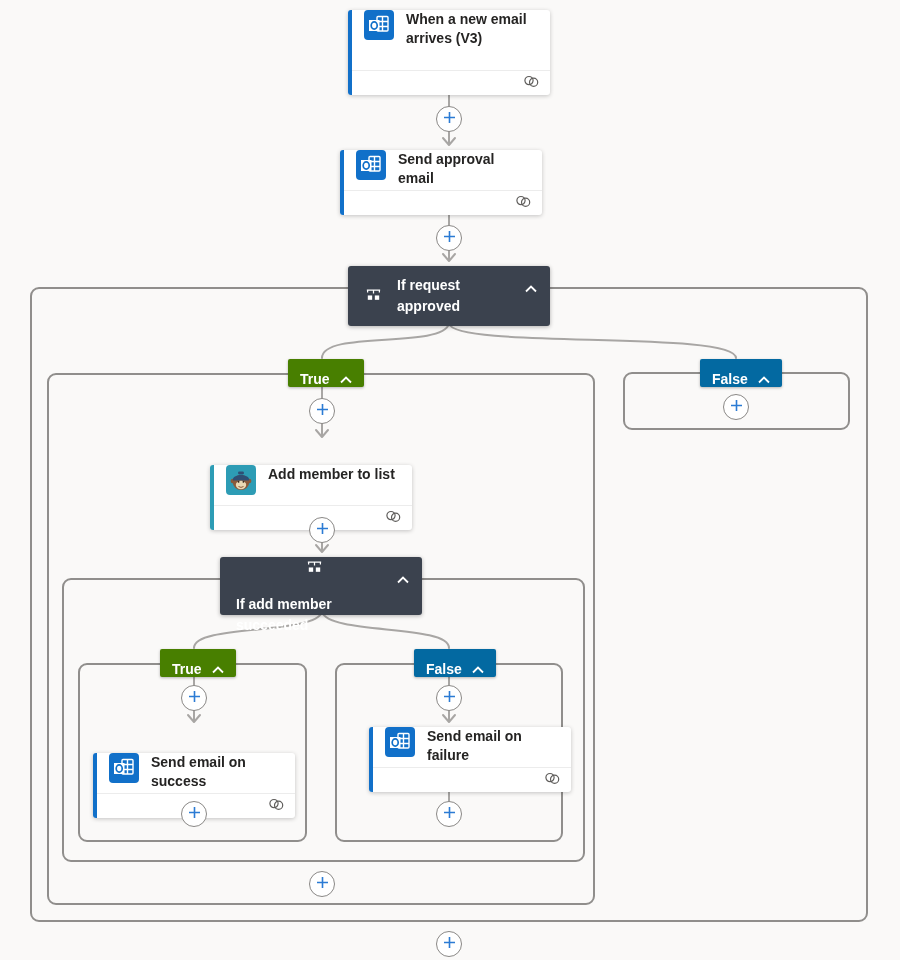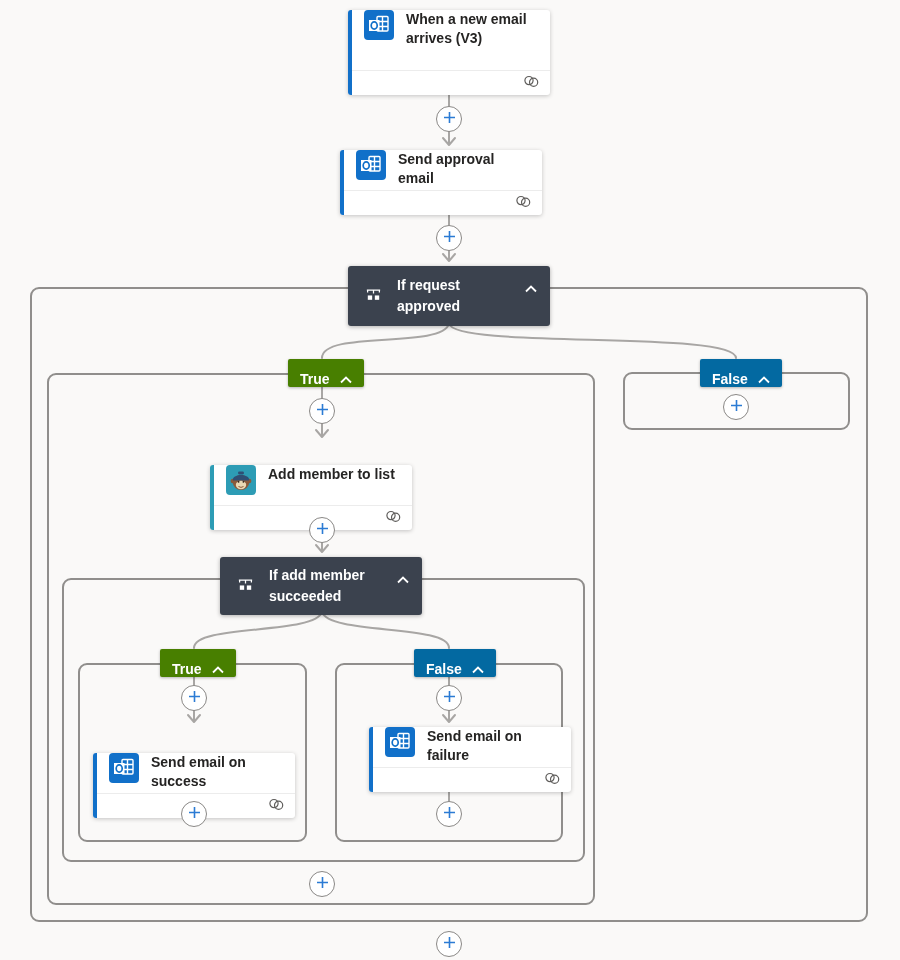--- a/index.html
+++ b/index.html
@@ -68,21 +68,21 @@
   
   .cond{
     position:absolute;width:202px;
     background:#3b424e;border-radius:3px;color:#ffffff;
     box-shadow:0 1px 4px rgba(0,0,0,.3);
     z-index:2;box-sizing:border-box;cursor:pointer;
     display:flex;align-items:center;gap:14px;
     padding:0 30px 0 16px;
   }
   #cond-request{left:348px;top:266px;height:60px;}
-  #cond-member {left:220px;top:557px;height:58px;}
+  #cond-member {left:220px;top:557px;height:58px;flex-direction:column;}
   .cond-title{font-size:14px;font-weight:700;line-height:1.5;}
   .cond .chev{position:absolute;right:13px;top:13px;cursor:pointer;}
 
   
   .badge{
     position:absolute;height:28px;
     display:flex;align-items:flex-end;gap:10px;
     padding:0 12px;border-radius:2px;
     color:#ffffff;font-size:14px;font-weight:700;
     box-shadow:0 1px 3px rgba(0,0,0,.28);

